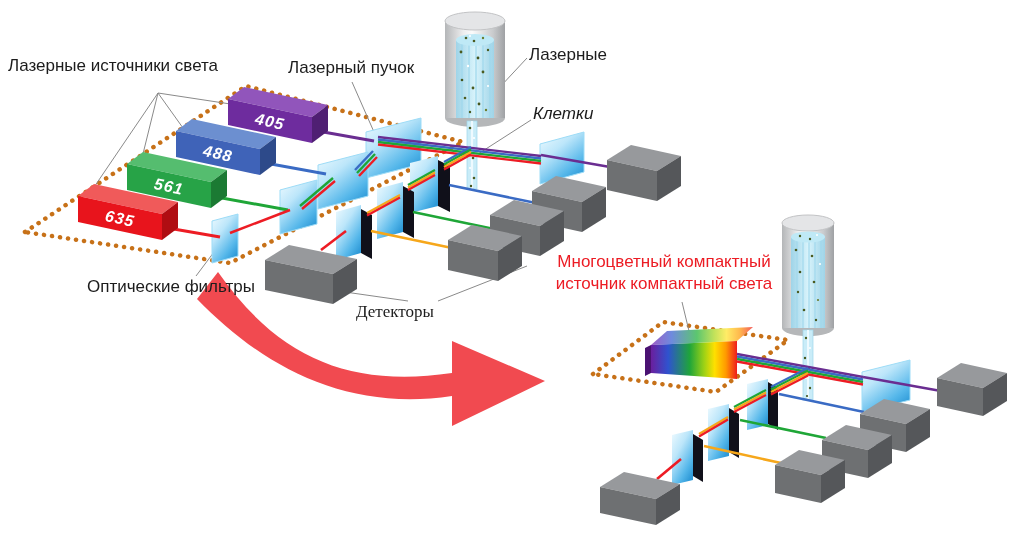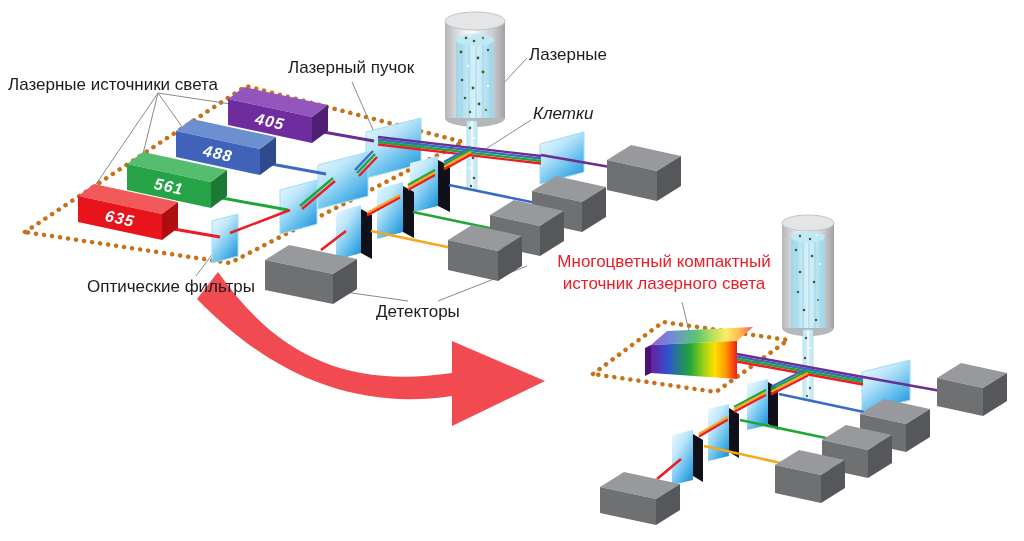--- a/index.html
+++ b/index.html
@@ -330,23 +330,23 @@
 
   <g>
     <polygon points="651,345 667,331 753,327 737,341" fill="url(#specT)"></polygon>
     <polygon points="645,348 651,345 651,373 645,376" fill="#4a1272"></polygon>
     <polygon points="651,345 737,341 737,379 651,373" fill="url(#specF)"></polygon>
   </g>
 
   <path d="M 218,272 C 278,358 350,388 452,373 L 452,341 L 545,381 L 452,426 L 452,396 C 345,412 262,366 197,299 Z" fill="#f14a50"></path>
 </svg>
 
-<div class="lbl" style="left:8px;top:75px;">Лазерные источники света</div>
+<div class="lbl" style="left:8px;top:56px;">Лазерные источники света</div>
 <div class="lbl" style="left:288px;top:58px;text-align:right;">Лазерный пучок</div>
 <div class="lbl" style="left:529px;top:45px;">Лазерные</div>
 <div class="lbl" style="left:533px;top:104px;font-style:italic;">Клетки</div>
 <div class="lbl" style="left:63px;top:277px;margin-left:24px;">Оптические фильтры</div>
-<div class="lbl" style="left:376px;top:302px;">Детекторы</div>
+<div class="lbl" style="left:356px;top:302px;font-family:Liberation Serif, serif;">Детекторы</div>
 <div class="lbl-red" style="left:539px;top:251px;">
   <div>Многоцветный компактный</div>
-  <div>источник лазерного света</div>
+  <div>источник компактный света</div>
 </div>
 </div>
 
 </body></html>

